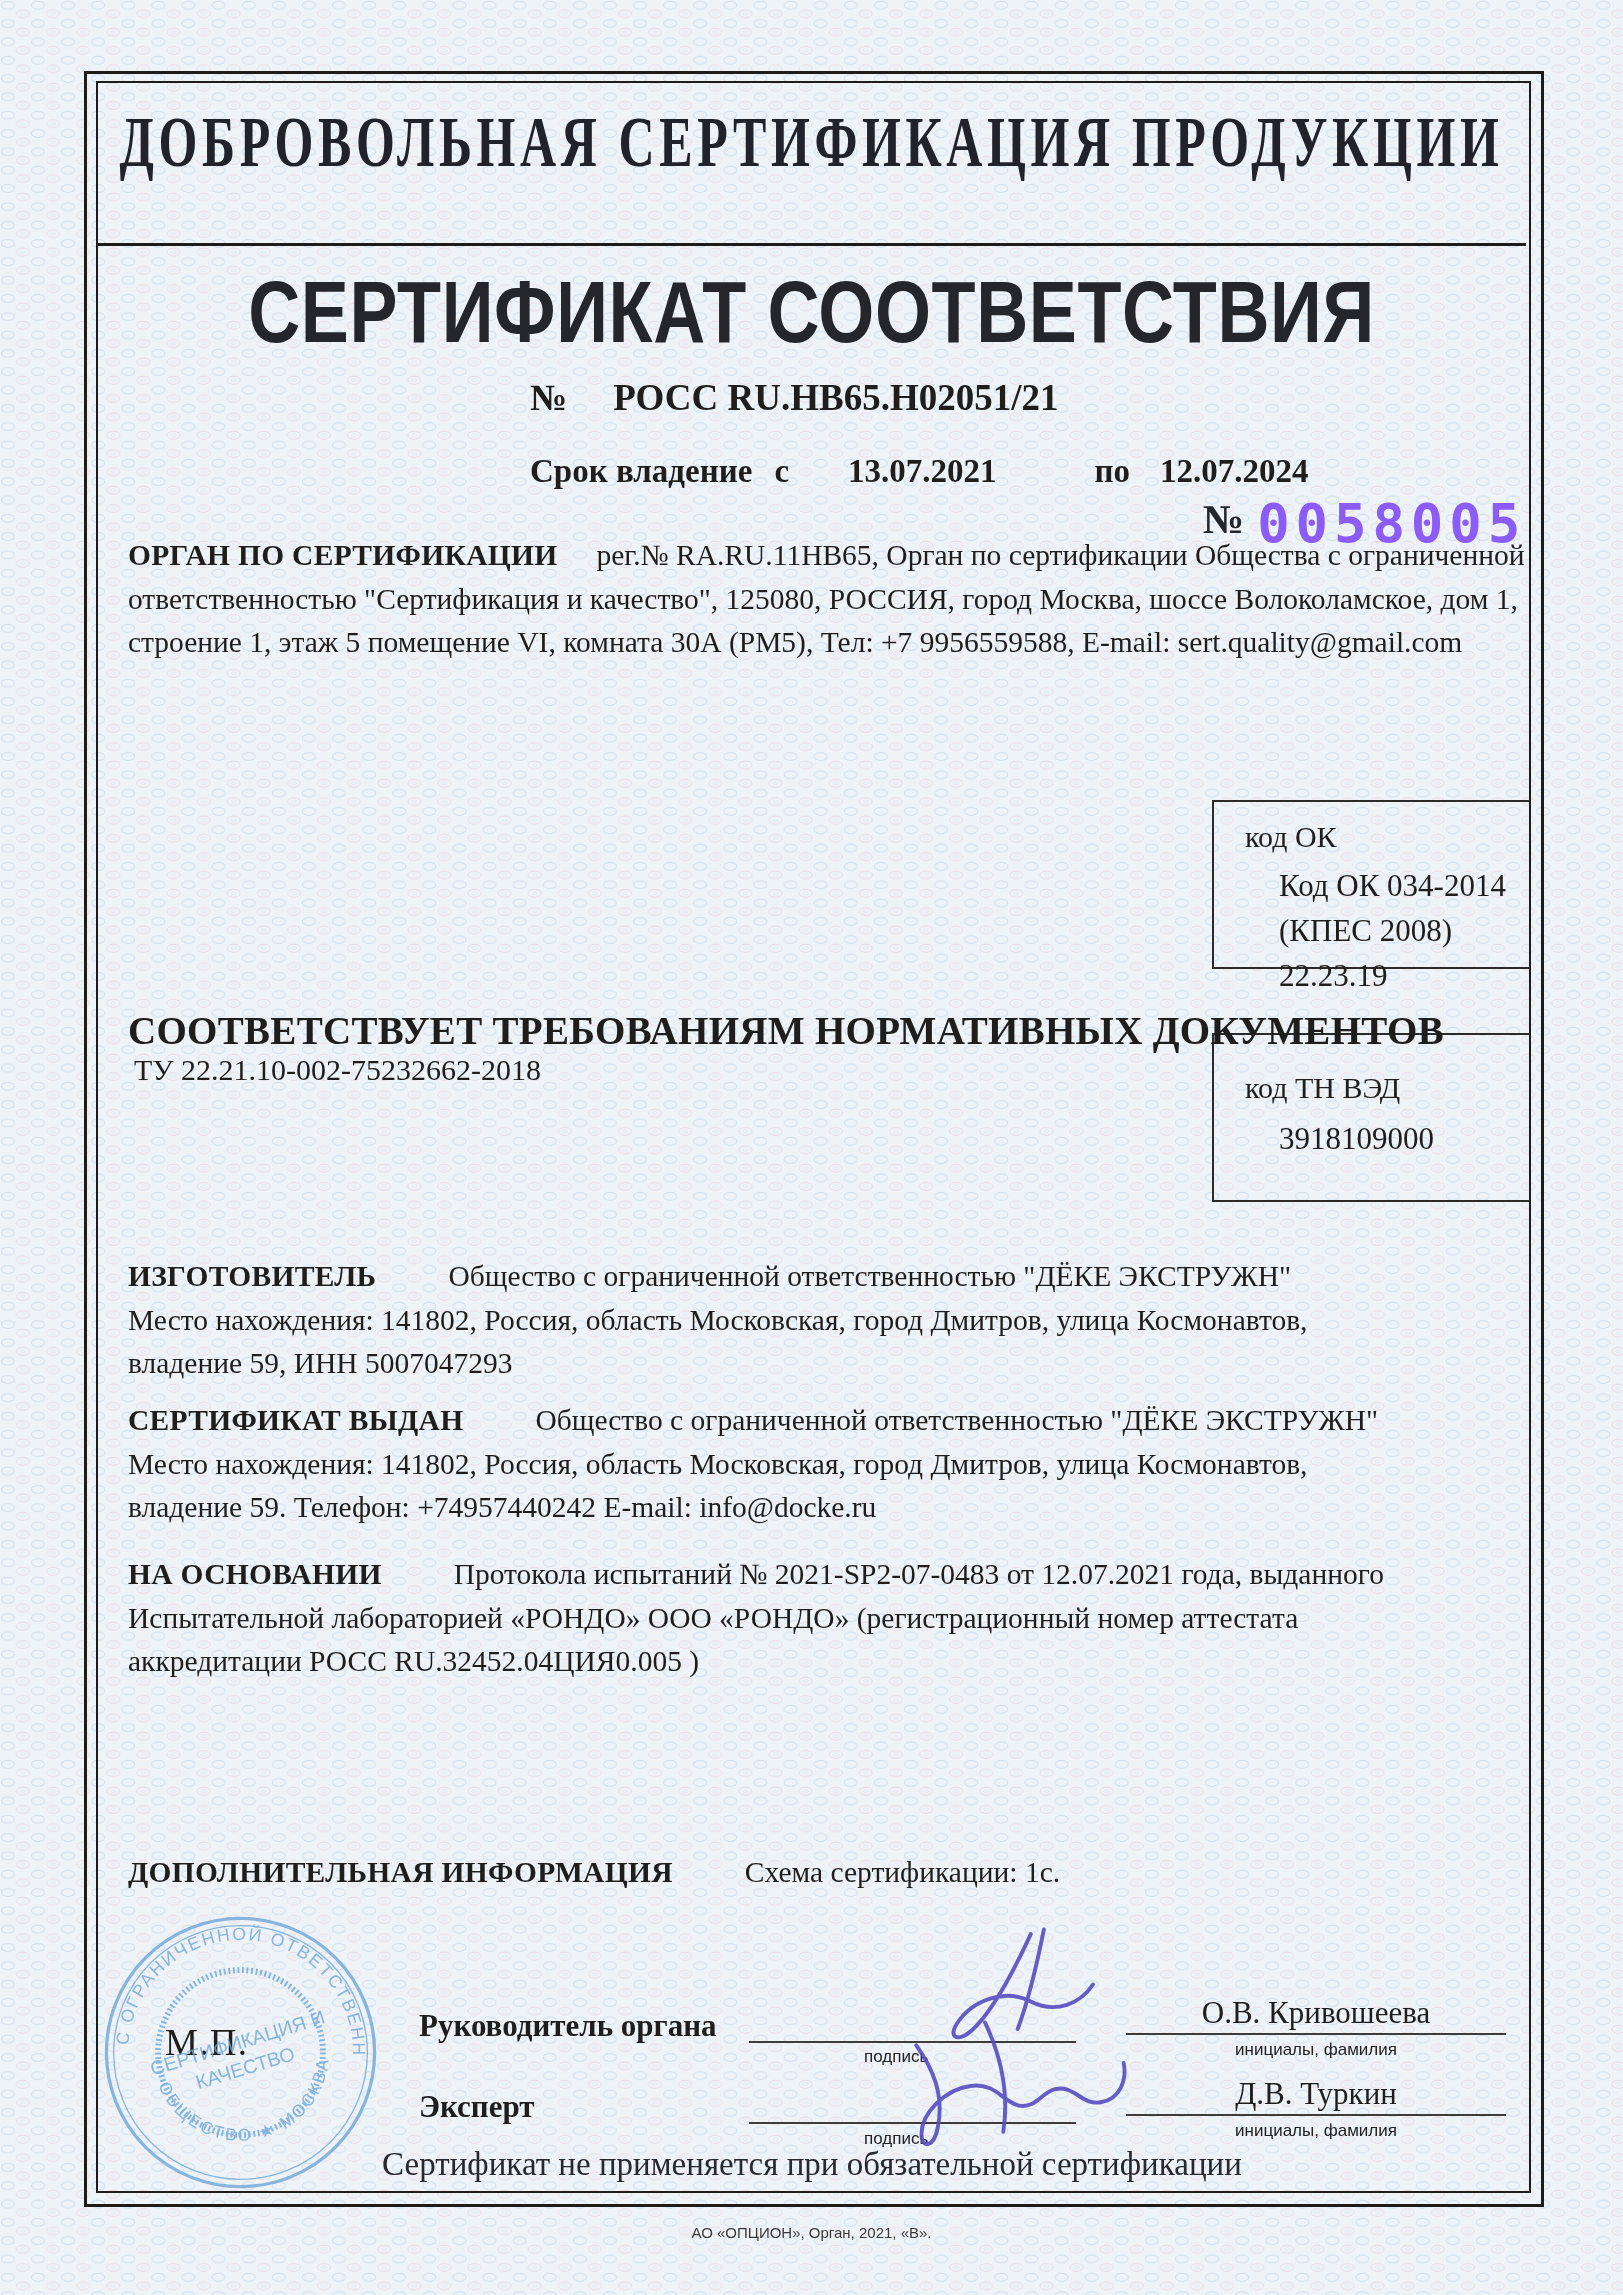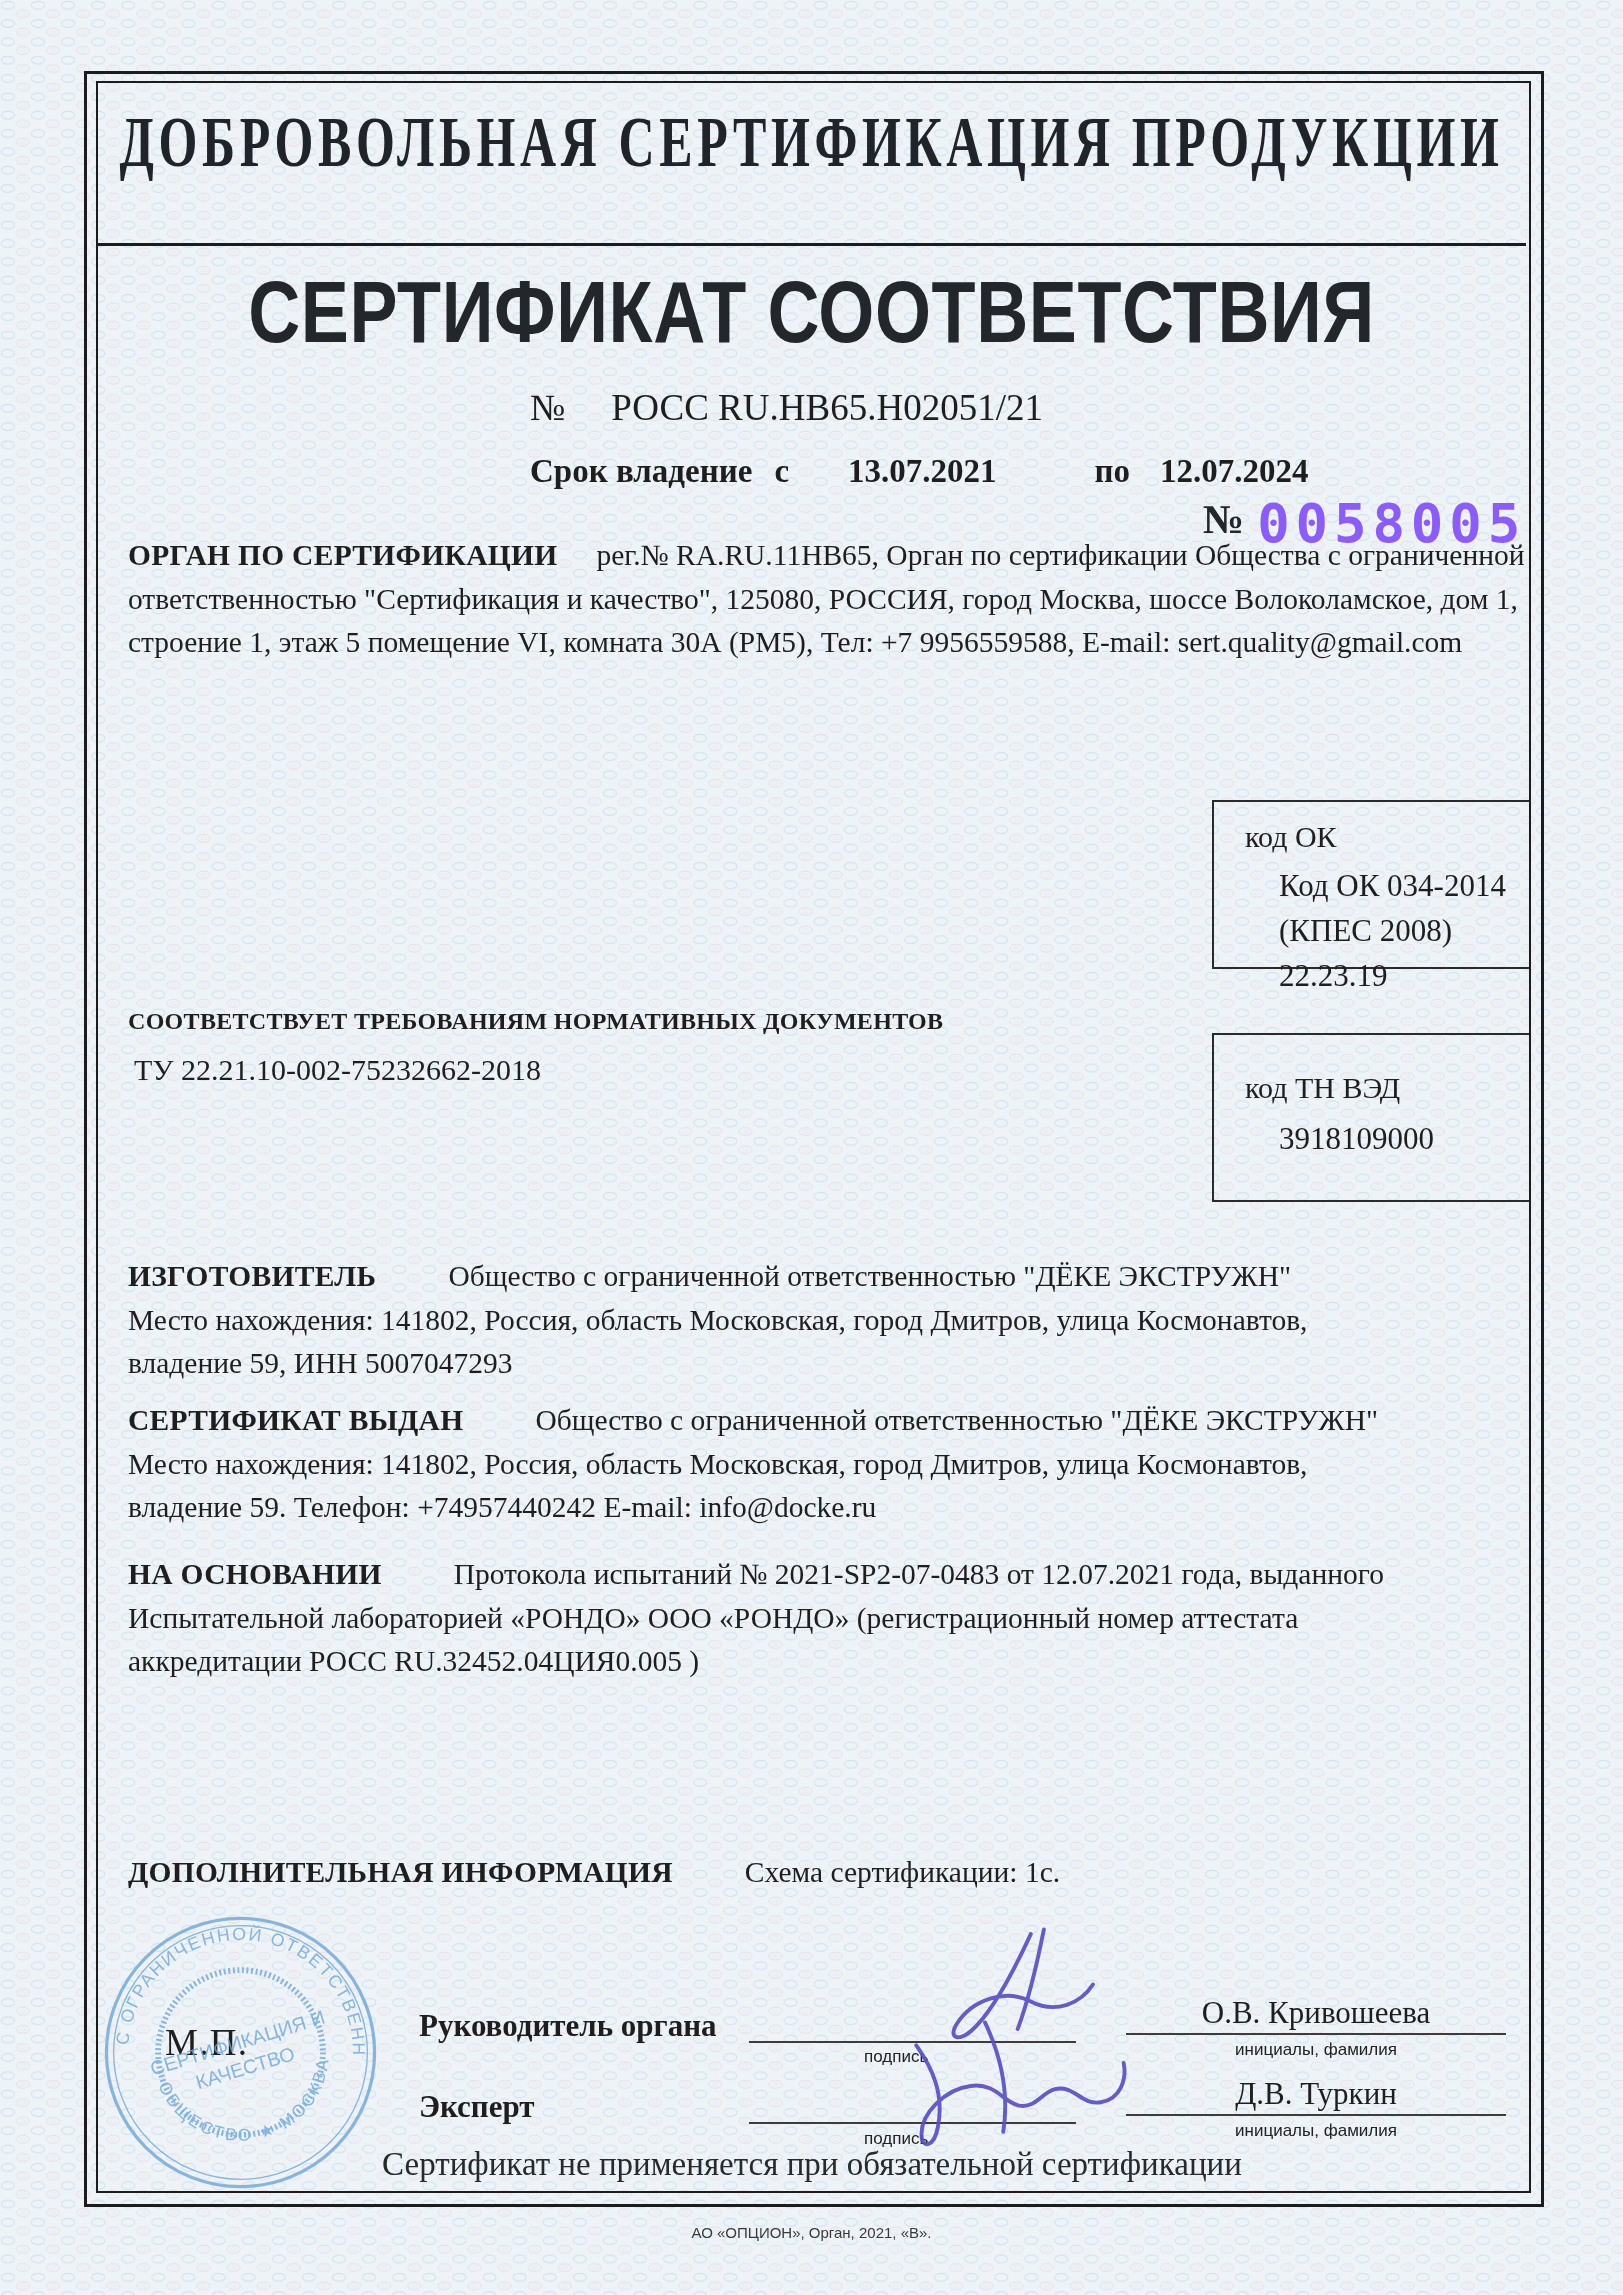--- a/index.html
+++ b/index.html
@@ -9,21 +9,21 @@
   .abs{position:absolute;}
   .frame-outer{left:84px;top:71px;width:1454px;height:2130px;border:3.3px solid #1c1c1c;z-index:1;}
   .frame-inner{left:96px;top:81px;width:1431px;height:2108px;border:2.6px solid #1c1c1c;z-index:1;}
   .band-sep{left:98px;top:243px;width:1428px;height:3.3px;background:#1c1c1c;z-index:1;}
   .z{z-index:2;}
   .band-title{left:0;top:99px;width:1623px;text-align:center;font-weight:700;font-size:50px;
       letter-spacing:4.6px;transform:scaleY(1.45);transform-origin:top center;color:#20242a;}
   .main-title{left:0;top:267px;width:1623px;text-align:center;font-family:"Liberation Sans",sans-serif;
       font-weight:700;font-size:80px;letter-spacing:0.7px;transform:scaleX(.9) scaleY(1.08);
       transform-origin:center;color:#23262b;white-space:nowrap;}
-  .num-row{left:530px;top:386px;font-size:37px;font-weight:400;white-space:nowrap;}
+  .num-row{left:530px;top:376px;font-size:37px;font-weight:700;white-space:nowrap;}
   .num-row .val{margin-left:46px;}
   .validity{left:530px;top:453px;font-size:33px;font-weight:700;white-space:nowrap;}
   .validity .w{margin-left:22px;}
   .validity .d1{margin-left:59px;}
   .validity .po{margin-left:98px;}
   .validity .d2{margin-left:30px;}
   .serial{left:1203px;top:492px;white-space:nowrap;}
   .serial .no{font-size:41px;font-weight:700;color:#23262b;vertical-align:9.2px;}
   .serial .digits{font-family:"DejaVu Sans Mono",monospace;font-size:54px;font-weight:700;
       color:#8b5cf6;letter-spacing:5.9px;margin-left:13px;}
@@ -34,21 +34,21 @@
   .ml{white-space:pre-line;}
   .p-organ{left:128px;top:534px;width:1401px;}
   .p-product{left:128px;top:791px;width:1067px;}
   .codebox{border:2px solid #2a2a2a;border-right:none;z-index:1;}
   .box-ok{left:1212px;top:800px;width:315px;height:165px;}
   .box-tn{left:1212px;top:1033px;width:315px;height:165px;}
   .codebox .cb-label{position:absolute;left:31px;top:18.3px;font-size:30px;}
   .codebox .cb-val{position:absolute;left:65px;top:62px;font-size:31px;line-height:1.45;}
   .box-tn .cb-label{top:36px;}
   .box-tn .cb-val{top:82px;}
-  .p-conform-h{left:128px;top:1008px;font-size:24px;font-weight:700;letter-spacing:0.3px;}
+  .p-conform-h{left:128px;top:1008px;font-size:39px;font-weight:700;letter-spacing:0.3px;}
   .p-conform-t{left:134px;top:1053px;font-size:30px;}
   .p-manu{left:128px;top:1255px;width:1401px;}
   .p-issued{left:128px;top:1399px;width:1401px;}
   .p-basis{left:128px;top:1553px;width:1401px;}
   .p-add{left:128px;top:1851px;width:1401px;}
   .mp{left:165px;top:2021px;font-size:37px;letter-spacing:1.3px;}
   .role{font-size:31px;font-weight:700;}
   .role-head{left:419px;top:2008px;}
   .role-exp{left:419px;top:2089px;}
   .sig-line{height:2px;background:#3c3c3c;}

